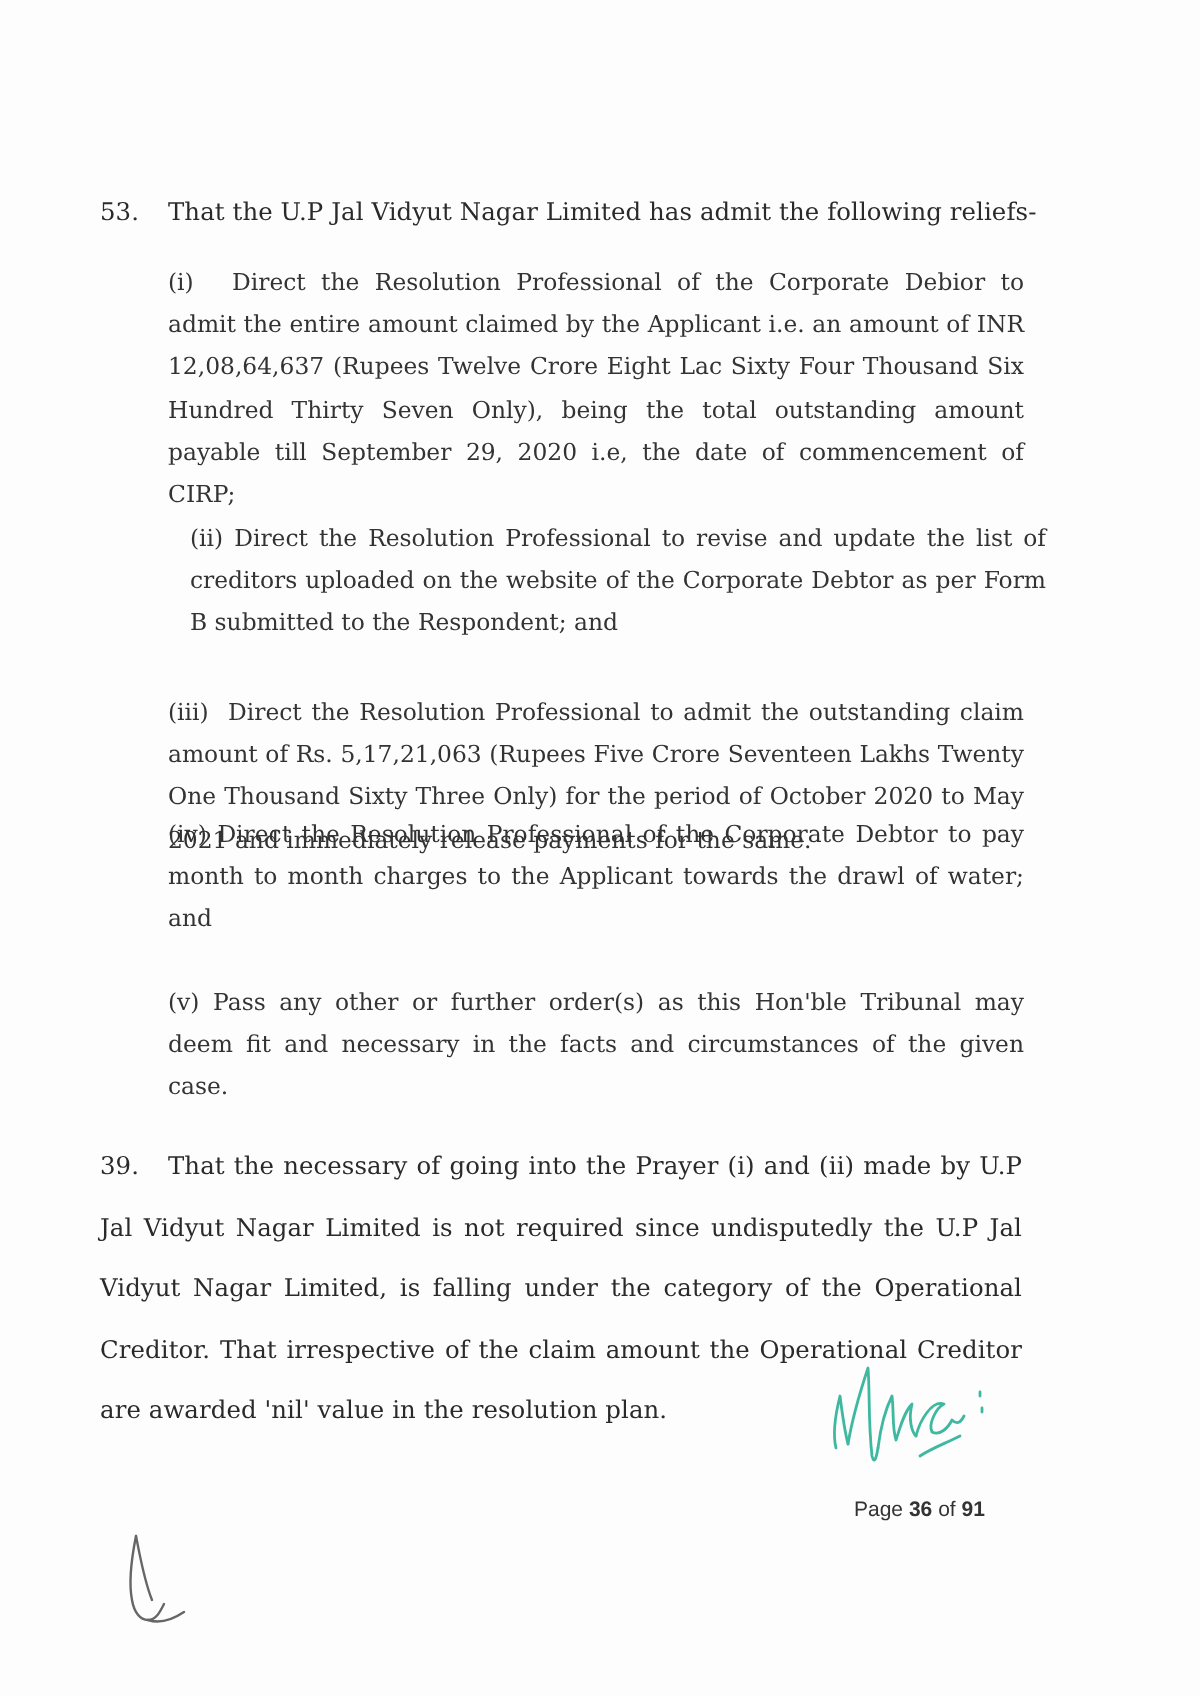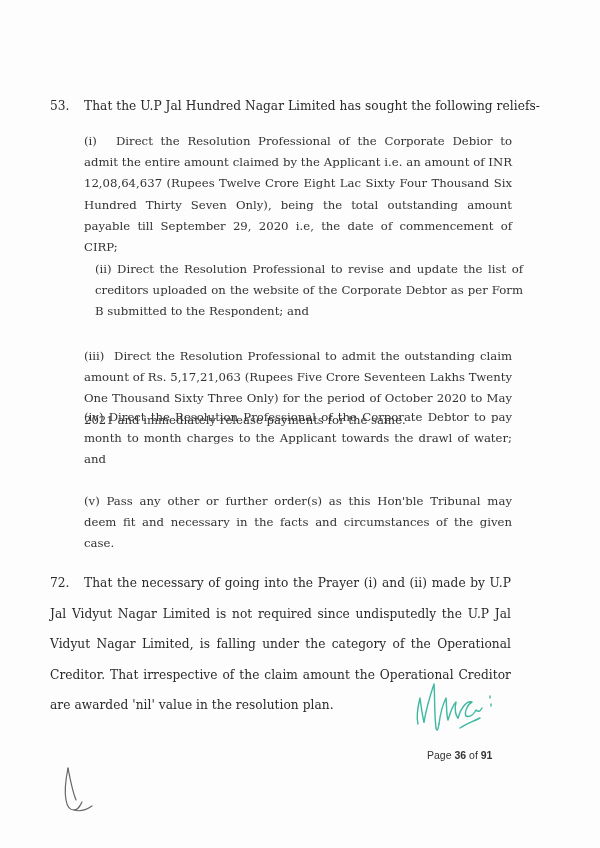--- a/index.html
+++ b/index.html
@@ -100,21 +100,21 @@
       height: 60px;
     }
   </style>
 </head>
 <body>
 
 <div class="page">
 
   <div class="para para53">
     <div class="lead">
-      <span class="para-num">53.</span><span>That the U.P Jal Hundred Nagar Limited has sought the following reliefs-</span>
+      <span class="para-num">53.</span><span>That the U.P Jal Vidyut Nagar Limited has admit the following reliefs-</span>
     </div>
   </div>
 
   <div class="relief relief-i">
     <span class="lbl">(i)</span><span>Direct the Resolution Professional of the Corporate Debior to admit the entire amount claimed by the Applicant i.e. an amount of INR 12,08,64,637 (Rupees Twelve Crore Eight Lac Sixty Four Thousand Six Hundred Thirty Seven Only), being the total outstanding amount payable till September 29, 2020 i.e, the date of commencement of CIRP;</span>
   </div>
 
   <div class="relief relief-ii">
     <span class="lbl">(ii)</span> <span>Direct the Resolution Professional to revise and update the list of creditors uploaded on the website of the Corporate Debtor as per Form B submitted to the Respondent; and</span>
   </div>
@@ -125,21 +125,21 @@
 
   <div class="relief relief-iv">
     <span class="lbl">(iv)</span> <span>Direct the Resolution Professional of the Corporate Debtor to pay month to month charges to the Applicant towards the drawl of water; and</span>
   </div>
 
   <div class="relief relief-v">
     <span class="lbl">(v)</span> <span>Pass any other or further order(s) as this Hon'ble Tribunal may deem fit and necessary in the facts and circumstances of the given case.</span>
   </div>
 
   <div class="para para54">
-    <span class="para-num">72.</span><span class="body">That the necessary of going into the Prayer (i) and (ii) made by U.P Jal Vidyut Nagar Limited is not required since undisputedly the U.P Jal Vidyut Nagar Limited, is falling under the category of the Operational Creditor. That irrespective of the claim amount the Operational Creditor are awarded 'nil' value in the resolution plan.</span>
+    <span class="para-num">39.</span><span class="body">That the necessary of going into the Prayer (i) and (ii) made by U.P Jal Vidyut Nagar Limited is not required since undisputedly the U.P Jal Vidyut Nagar Limited, is falling under the category of the Operational Creditor. That irrespective of the claim amount the Operational Creditor are awarded 'nil' value in the resolution plan.</span>
   </div>
 
   <svg class="signature" viewBox="0 0 90 66" xmlns="http://www.w3.org/2000/svg">
     <g fill="none" stroke="#3fb8a0" stroke-width="1.4" stroke-linecap="round" stroke-linejoin="round">
       <path d="M8 48 C6 40, 8 30, 10 22 C11 30, 12 38, 14 46"></path>
       <path d="M14 46 C16 34, 20 20, 24 8 C25 20, 24 34, 26 52 C27 56, 28 54, 29 48"></path>
       <path d="M29 48 C30 40, 32 30, 36 22 C37 30, 36 38, 38 44 C40 38, 42 30, 46 26 C44 34, 46 40, 48 42"></path>
       <path d="M48 42 C50 34, 56 24, 62 26 C58 28, 54 36, 56 40 C60 42, 64 38, 66 34 C68 36, 70 36, 72 32"></path>
       <path d="M50 52 C56 48, 62 46, 70 42"></path>
       <path d="M80 20 L80 22 M81 28 L81 30"></path>

